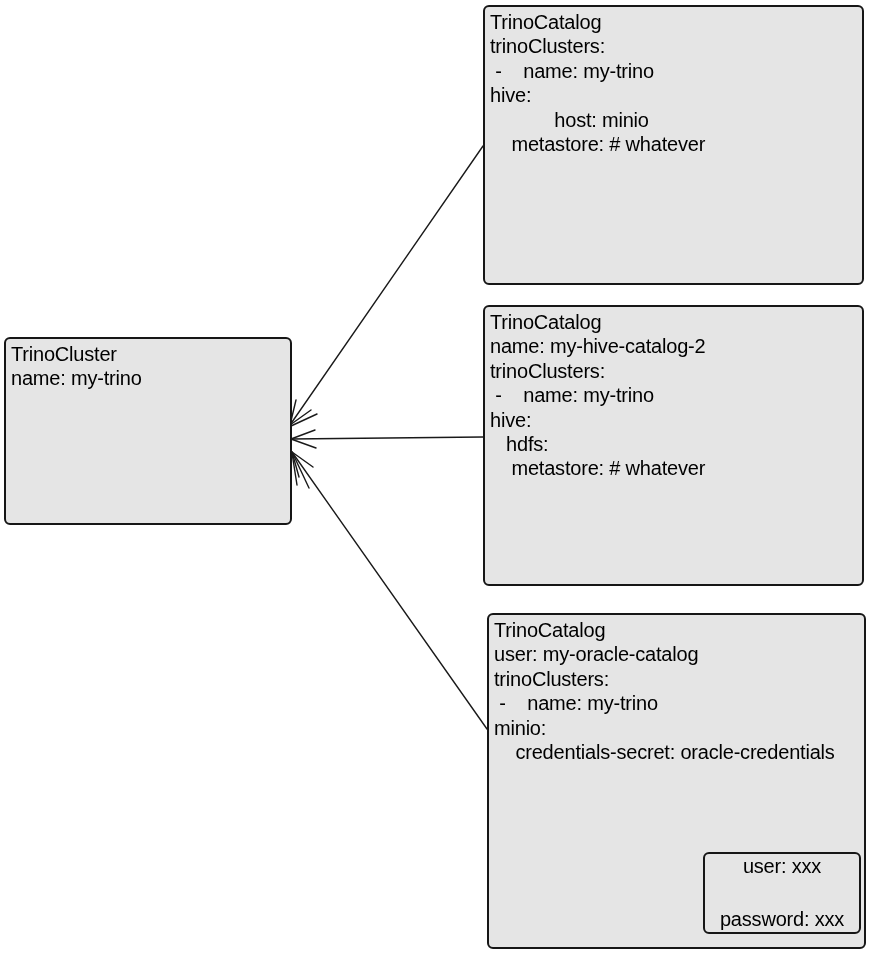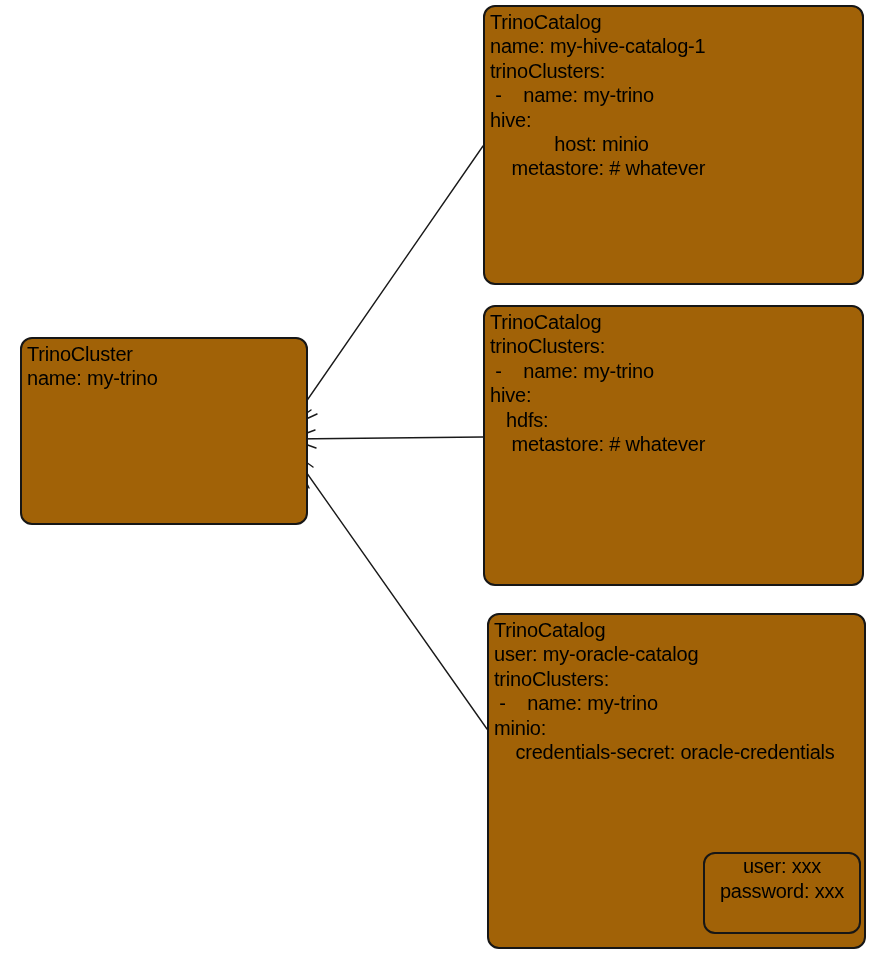--- a/index.html
+++ b/index.html
@@ -13,38 +13,38 @@
     height: 954px;
     background: #ffffff;
     font-family: "Liberation Sans", "DejaVu Sans", sans-serif;
     color: #000000;
     overflow: hidden;
   }
   .box {
     position: absolute;
     box-sizing: border-box;
     border: 2px solid #161616;
-    border-radius: 12px;
-    background: #a16207;
+    border-radius: 6px;
+    background: #e5e5e5;
     padding: 3px 5px;
   }
   .tl {
     white-space: pre;
     font-size: 20px;
     line-height: 24.4px;
     letter-spacing: -0.2px;
   }
-  #cluster-box  { left: 20px;   top: 337px; width: 288px; height: 188px; }
+  #cluster-box  { left: 4px;   top: 337px; width: 288px; height: 188px; }
   #catalog-box-0 { left: 483px; top: 5px;   width: 381px; height: 280px; }
   #catalog-box-1 { left: 483px; top: 305px; width: 381px; height: 281px; }
   #catalog-box-2 { left: 487px; top: 613px; width: 379px; height: 336px; }
   #secret-box {
     left: 703px; top: 852px; width: 158px; height: 82px;
     display: flex; flex-direction: column;
-    align-items: center; justify-content: flex-start;
+    align-items: center; justify-content: space-between;
     padding: 0;
   }
   #secret-box .tl { line-height: 25px; }
   #connector-layer {
     position: absolute;
     left: 0; top: 0;
     width: 872px; height: 954px;
     pointer-events: none;
   }
   #connector-layer path, #connector-layer line {
@@ -98,30 +98,30 @@
     </g>
   </svg>
 
   <div class="box" id="cluster-box">
     <div class="tl">TrinoCluster</div>
     <div class="tl">name: my-trino</div>
   </div>
 
   <div class="box" id="catalog-box-0">
     <div class="tl">TrinoCatalog</div>
-    <div class="tl">name: my-hive-catalog-1</div>
     <div class="tl">trinoClusters:</div>
     <div class="tl"> -    name: my-trino</div>
     <div class="tl">hive:</div>
     <div class="tl">            host: minio</div>
     <div class="tl">    metastore: # whatever</div>
   </div>
 
   <div class="box" id="catalog-box-1">
     <div class="tl">TrinoCatalog</div>
+    <div class="tl">name: my-hive-catalog-2</div>
     <div class="tl">trinoClusters:</div>
     <div class="tl"> -    name: my-trino</div>
     <div class="tl">hive:</div>
     <div class="tl">   hdfs:</div>
     <div class="tl">    metastore: # whatever</div>
   </div>
 
   <div class="box" id="catalog-box-2">
     <div class="tl">TrinoCatalog</div>
     <div class="tl">user: my-oracle-catalog</div>

